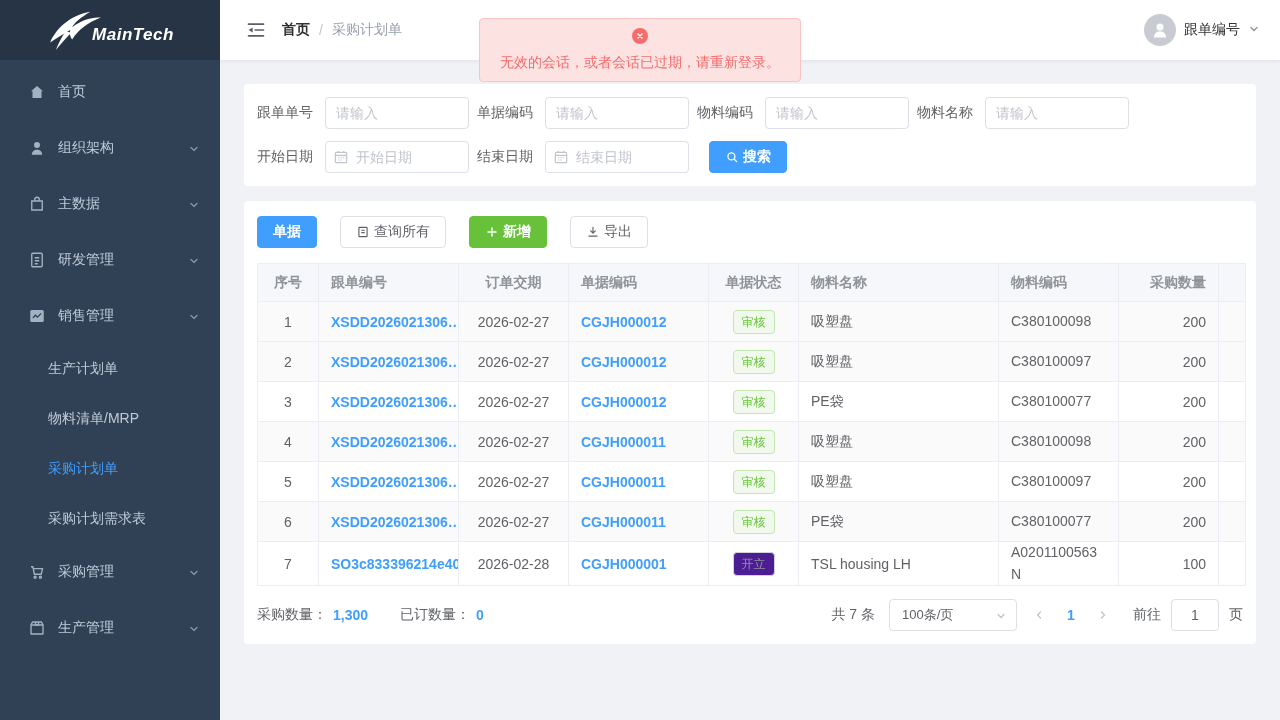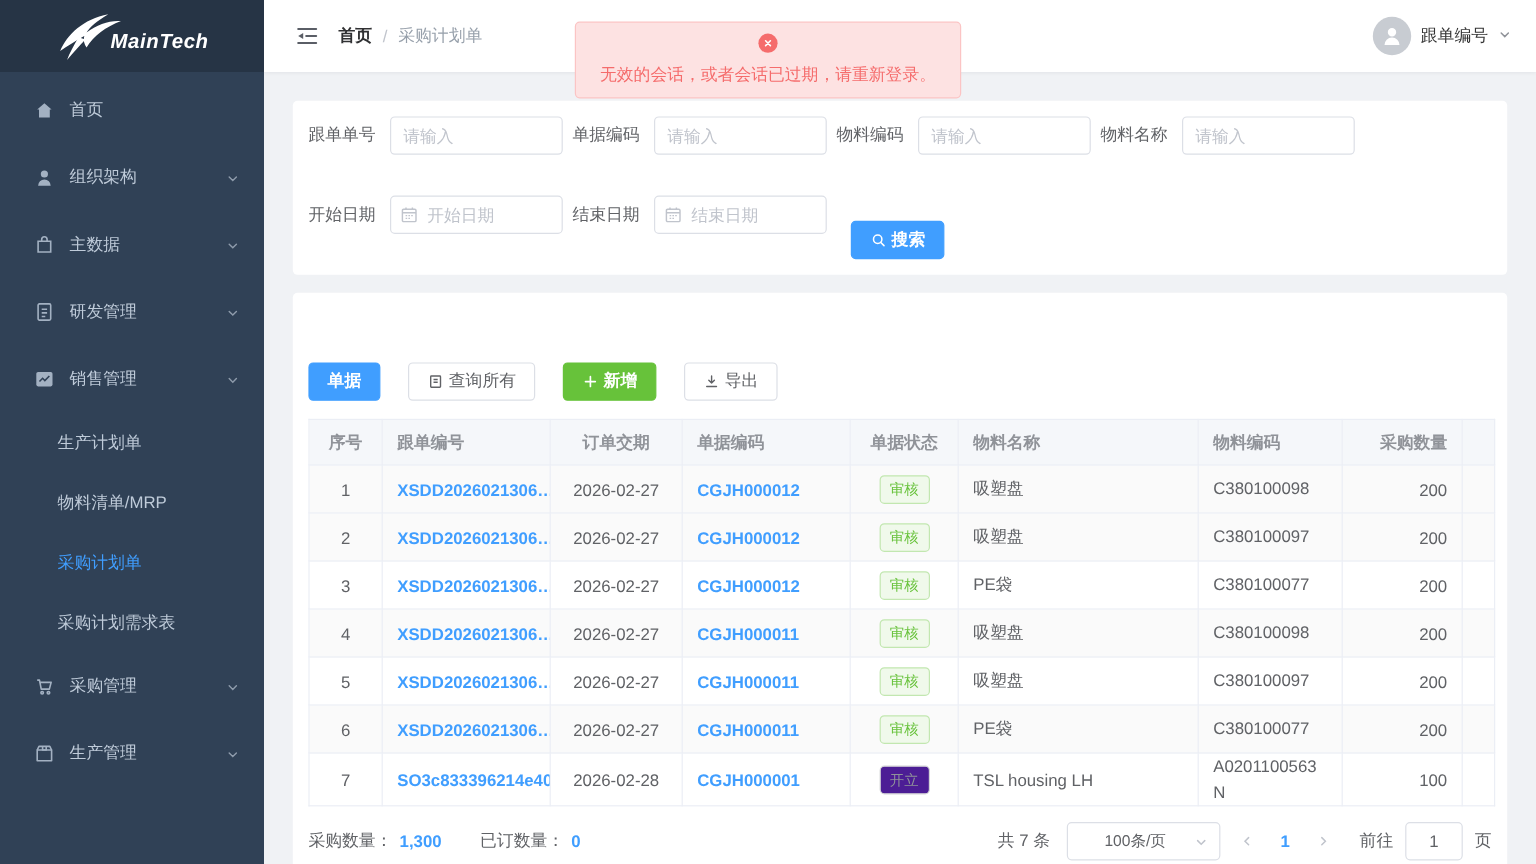--- a/index.html
+++ b/index.html
@@ -55,21 +55,21 @@
   .field { display:flex; align-items:center; width:220px; flex:none; }
   .field-label { width:66px; text-align:left; color:#606266; font-size:14px; flex:none; }
   .tin { position:relative; width:144px; height:32px; margin-left:2px; }
   .tin input { width:100%; height:100%; border:1px solid #dcdfe6; border-radius:4px; padding:0 10px; font-size:14px; color:#606266; outline:none; font-family:inherit; }
   .tin input::placeholder { color:#c0c4cc; }
   .tin.with-ico input { padding-left:30px; }
   .tin-ico { position:absolute; left:8px; top:8px; width:16px; height:16px; pointer-events:none; }
   .tin-ico svg { width:16px; height:16px; stroke:#c0c4cc; }
 
   .btn { height:32px; border-radius:4px; border:1px solid #dcdfe6; background:#fff; color:#606266;
-    font-size:14px; font-family:inherit; display:inline-flex; align-items:center; justify-content:center; gap:4px; padding:0 15px; cursor:pointer;margin-top:43px; }
+    font-size:14px; font-family:inherit; display:inline-flex; align-items:center; justify-content:center; gap:4px; padding:0 15px; cursor:pointer; }
   .btn svg { width:14px; height:14px; }
   .btn-primary { background:#409eff; border-color:#409eff; color:#fff; font-weight:bold; }
   .btn-success { background:#67c23a; border-color:#67c23a; color:#fff; font-weight:bold; }
   .btn-plain svg { stroke:#606266; }
   .btn-primary svg, .btn-success svg { stroke:#fff; }
   .search-btn { margin-left:12px; }
 
   
   .toolbar { display:flex; align-items:center; gap:23px; margin:2px 0 15px 0; }
 
@@ -88,21 +88,21 @@
   .tag-info { color:#909399; background:#4c1d95; border-color:#d3d4d6; }
 
   
   .table-footer { display:flex; align-items:center; margin-top:13px; height:32px; }
   .summary { display:flex; align-items:center; gap:6px; }
   .sum-label { color:#606266; }
   .sum-val { color:#409eff; font-weight:bold; margin-right:26px; }
   .pagination { margin-left:auto; display:flex; align-items:center; gap:10px; }
   .pg-total { color:#606266; margin-right:4px; }
   .pg-select { position:relative; width:128px; height:32px; border:1px solid #dcdfe6; border-radius:4px;
-    display:flex; align-items:center; padding:0 26px 0 12px; color:#606266; font-size:13px; cursor:pointer;justify-content:center; }
+    display:flex; align-items:center; padding:0 26px 0 12px; color:#606266; font-size:13px; cursor:pointer; }
   .pg-select svg { position:absolute; right:9px; top:10px; width:12px; height:12px; stroke:#c0c4cc; }
   .pg-arrow { width:24px; height:32px; display:flex; align-items:center; justify-content:center; cursor:pointer; }
   .pg-arrow svg { width:12px; height:12px; stroke:#c0c4cc; }
   .pg-page { color:#409eff; font-weight:bold; min-width:20px; text-align:center; cursor:pointer; }
   .pg-goto { color:#606266; margin-left:8px; }
   .pg-input { width:48px; height:32px; border:1px solid #dcdfe6; border-radius:4px; text-align:center; font-size:14px; color:#606266; outline:none; font-family:inherit; }
   .pg-suffix { color:#606266; }
 </style>
 </head>
 <body>

